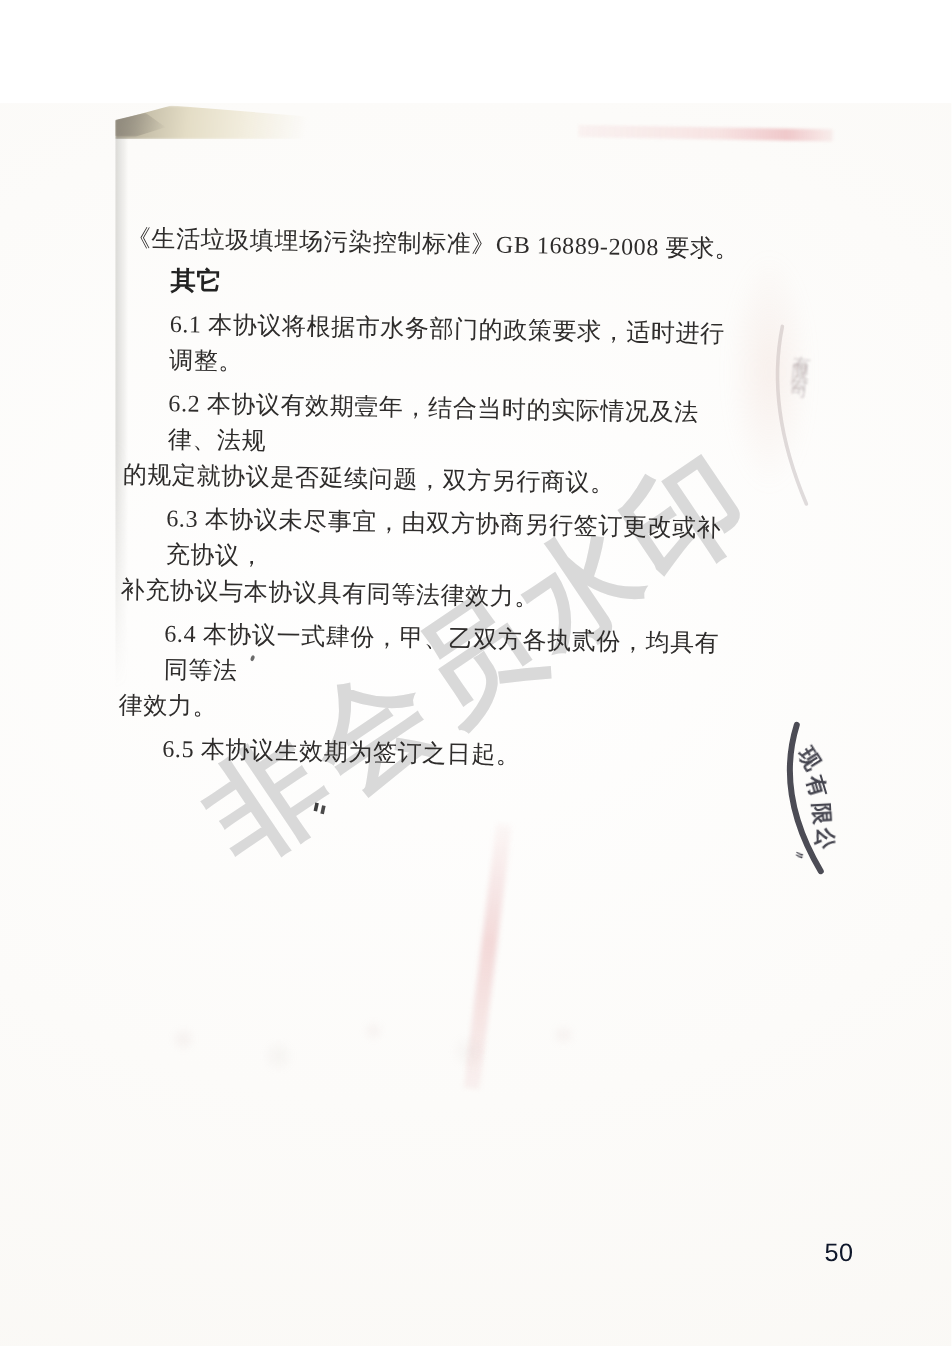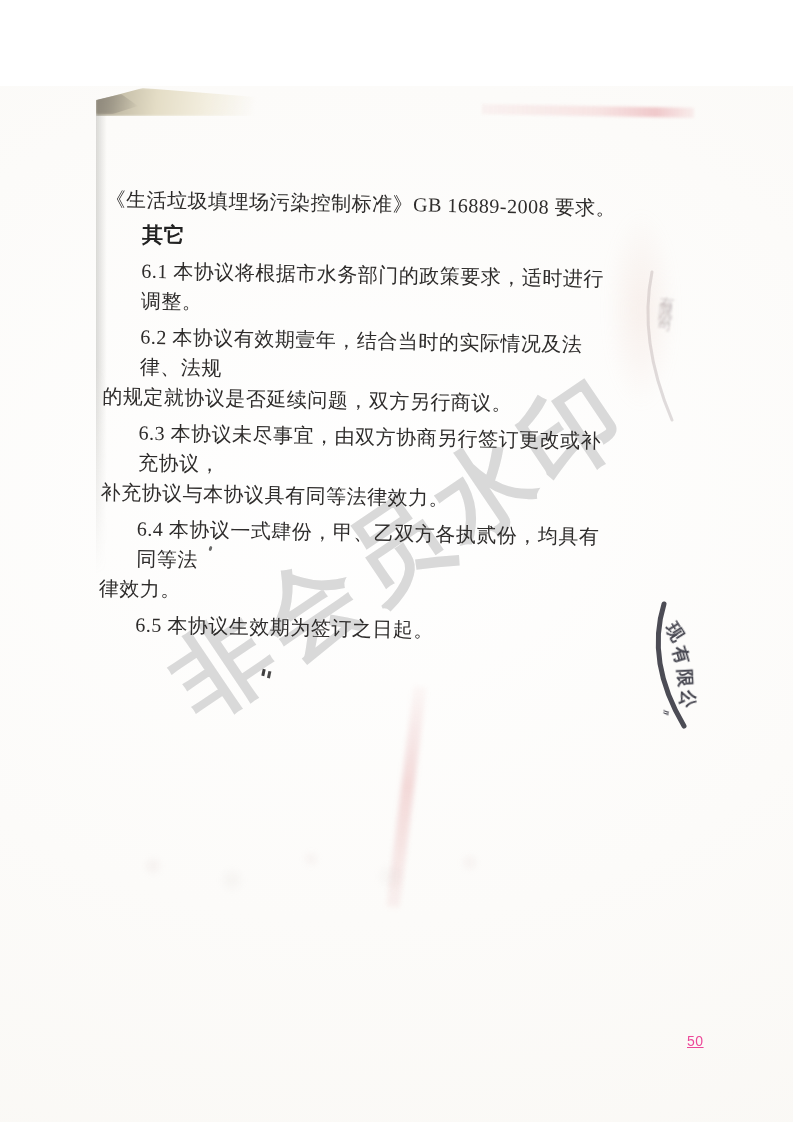--- a/index.html
+++ b/index.html
@@ -117,21 +117,21 @@
     background:#6a6a6a;border-radius:50%;transform:rotate(20deg);
   }
   .speck-mark{
     position:absolute;left:262px;top:669px;width:3px;height:7px;
     background:#3f3f3f;transform:rotate(12deg);
     box-shadow:6px 1px 0 0 #4a4a4a;
   }
   .page-number{
     position:absolute;left:687px;top:1033px;
     font-family:"Liberation Sans","DejaVu Sans",sans-serif;
-    font-size:14px;color:#ec4899;letter-spacing:0.5px;text-decoration:underline;
+    font-size:21px;color:#0f172a;letter-spacing:0.5px;
   }
 </style>
 </head>
 <body>
 
 <div class="stage">
 
   <div class="paper"></div>
 
   <div class="corner-fold"></div>

